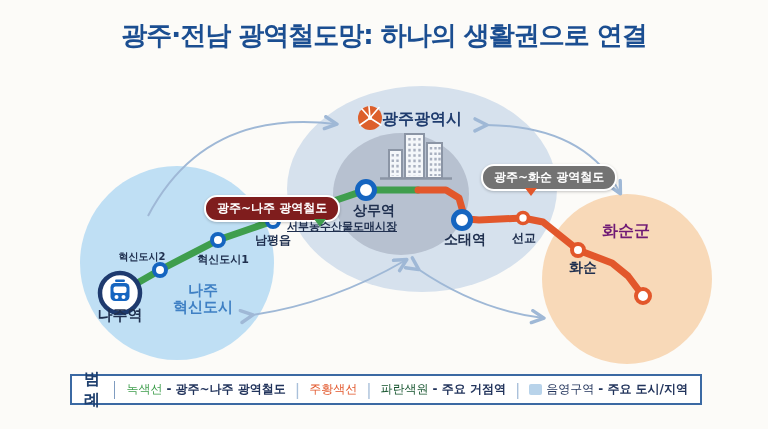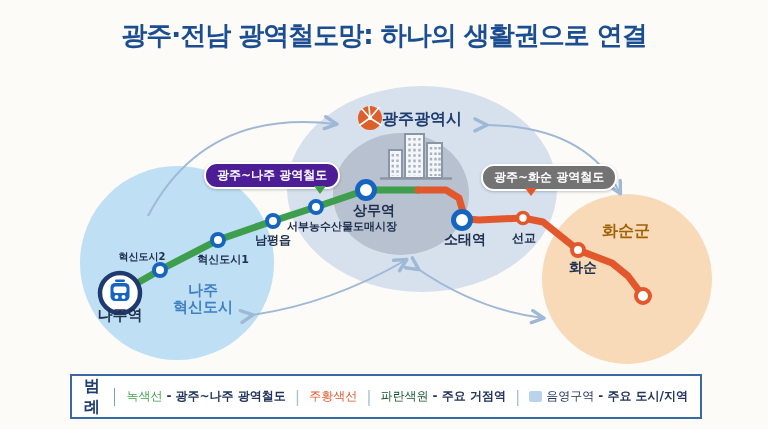--- a/index.html
+++ b/index.html
@@ -11,28 +11,28 @@
   svg.map { position:absolute; left:0; top:0; }
 
   .st-label { position:absolute; transform:translateX(-50%); font-weight:bold;
               color:#20304f; white-space:nowrap; }
   .region-label { position:absolute; font-weight:bold; white-space:nowrap; }
   .center-x { transform:translateX(-50%); text-align:center; }
 
   .bubble { position:absolute; color:#ffffff; font-weight:bold; font-size:12px;
             padding:3px 11px; border-radius:13px; white-space:nowrap;
             border:2px solid #ffffff; box-shadow:0 1px 3px rgba(0,0,0,.22); }
-  .bubble-green { background:#4c1d95; }
+  .bubble-green { background:#7f1d1d;margin-top:33px; }
   .bubble-orange { background:#737373; }
   .bubble::after { content:""; position:absolute; bottom:-7px;
                    border-left:6px solid transparent; border-right:6px solid transparent; }
   .bubble-green::after { right:12px; border-top:8px solid #3f9e4d; }
   .bubble-orange::after { left:42px; border-top:8px solid #e2572b; }
 
-  .legend { position:absolute; left:70px; top:374px; width:632px; height:45px;
+  .legend { position:absolute; left:70px; top:374px; width:632px; height:31px;
             border:2px solid #3b69a3; background:#ffffff; display:flex; align-items:center;
             padding:0 12px; }
   .legend-title { font-size:16px; font-weight:bold; color:#1e3f6e; letter-spacing:2px;
                   padding-right:12px; }
   .legend-vdiv { width:2px; height:18px; background:#7f9cc0; margin-right:12px; }
   .legend-item { display:flex; align-items:center; font-size:12px; font-weight:bold;
                  color:#22345c; white-space:nowrap; }
   .lg-term { font-weight:normal; }
   .lg-desc { margin-left:4px; }
   .lg-sep { color:#a9c0da; margin:0 9px; font-weight:normal; }
@@ -122,27 +122,27 @@
   </svg>
 
   <div class="bubble bubble-green" style="left:204px; top:162px;">광주~나주 광역철도</div>
   <div class="bubble bubble-orange" style="left:481px; top:164px;">광주~화순 광역철도</div>
 
   <div class="region-label" style="left:382px; top:109px; font-size:16px; color:#1f3c6e;">광주광역시</div>
   <div class="region-label center-x" style="left:203px; top:282px; font-size:15px; line-height:1.15; color:#3f80c4;">
     <div>나주</div>
     <div>혁신도시</div>
   </div>
-  <div class="region-label center-x" style="left:626px; top:221px; font-size:16px; color:#a16207;">화순군</div>
+  <div class="region-label center-x" style="left:626px; top:221px; font-size:16px; color:#701a75;">화순군</div>
 
   <div class="st-label" style="left:120px; top:306px; font-size:15px;">나주역</div>
   <div class="st-label" style="left:142px; top:250px; font-size:10px;">혁신도시2</div>
   <div class="st-label" style="left:223px; top:252px; font-size:11px;">혁신도시1</div>
   <div class="st-label" style="left:273px; top:232px; font-size:12px;">남평읍</div>
-  <div class="st-label" style="left:342px; top:219px; font-size:11px;">서부농수산물도매시장</div>
+  <div class="st-label" style="left:342px; top:219px; font-size:11px;text-decoration:underline;">서부농수산물도매시장</div>
   <div class="st-label" style="left:374px; top:202px; font-size:14px;">상무역</div>
   <div class="st-label" style="left:465px; top:231px; font-size:14px;">소태역</div>
   <div class="st-label" style="left:524px; top:230px; font-size:12px;">선교</div>
   <div class="st-label" style="left:583px; top:259px; font-size:14px;">화순</div>
 
   <div class="legend">
     <span class="legend-title">범례</span>
     <span class="legend-vdiv"></span>
 
     <span class="legend-item">

